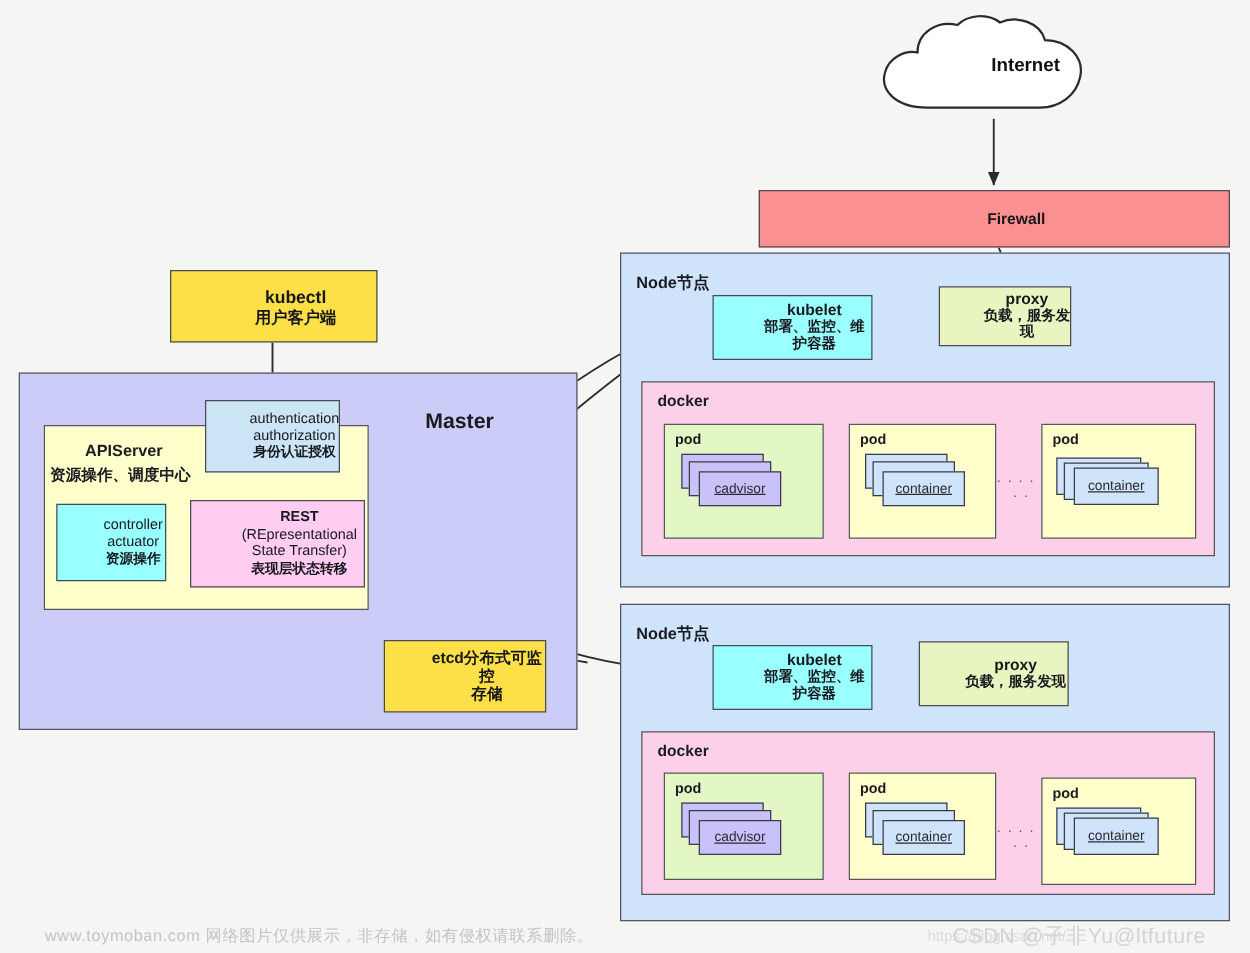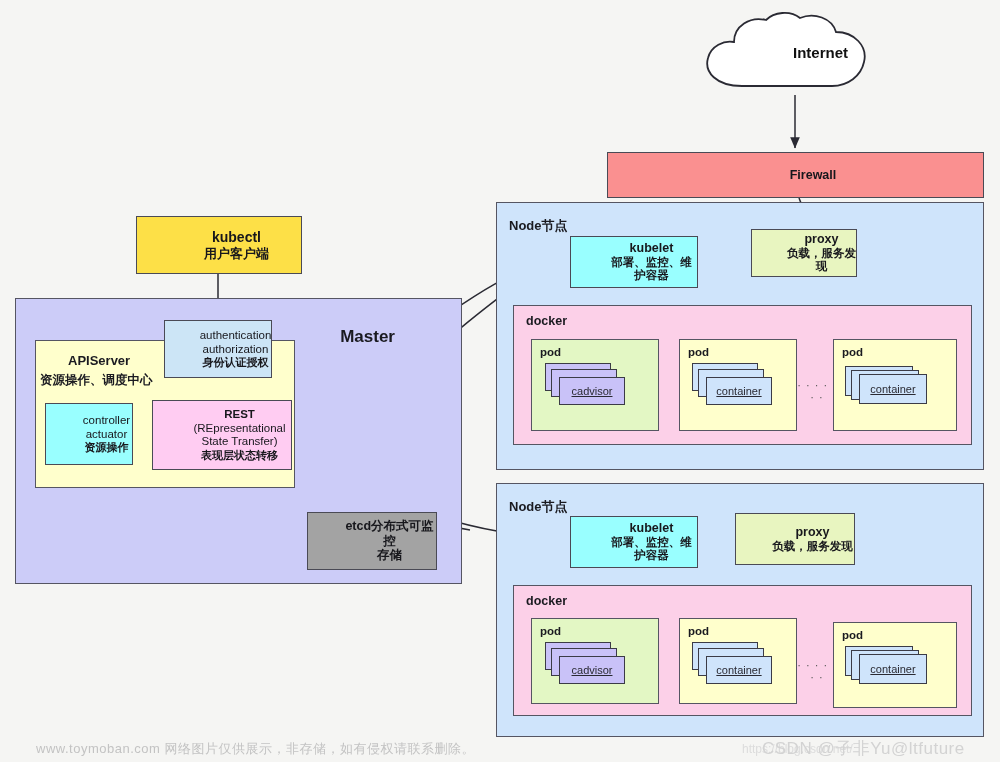--- a/index.html
+++ b/index.html
@@ -127,21 +127,21 @@
   </div>
 
   <div class="box" id="scheduling" style="left:45px;top:403px;width:88px;height:62px;background:#99ffff;font-size:11.5px;">
     <div>controller</div>
     <div>actuator</div>
     <div class="cn" style="font-size:11px;">资源操作</div>
   </div>
 
 
 
-  <div class="box" id="etcd" style="left:307px;top:512px;width:130px;height:58px;background:#a3a3a3;font-size:12.5px;">
+  <div class="box" id="etcd" style="left:307px;top:512px;width:130px;height:58px;background:#fde047;font-size:12.5px;">
     <div class="cn">etcd分布式可监控</div>
     <div class="cn">存储</div>
   </div>
 
   <div class="group" id="node1" style="left:496px;top:202px;width:488px;height:268px;background:#cfe4fb;">
     <div class="glabel" style="left:12px;top:14px;font-size:13px;">Node节点</div>
   </div>
 
   <div class="box" style="left:570px;top:236px;width:128px;height:52px;background:#99ffff;font-size:12.5px;">
     <div class="b-title">kubelet</div>

